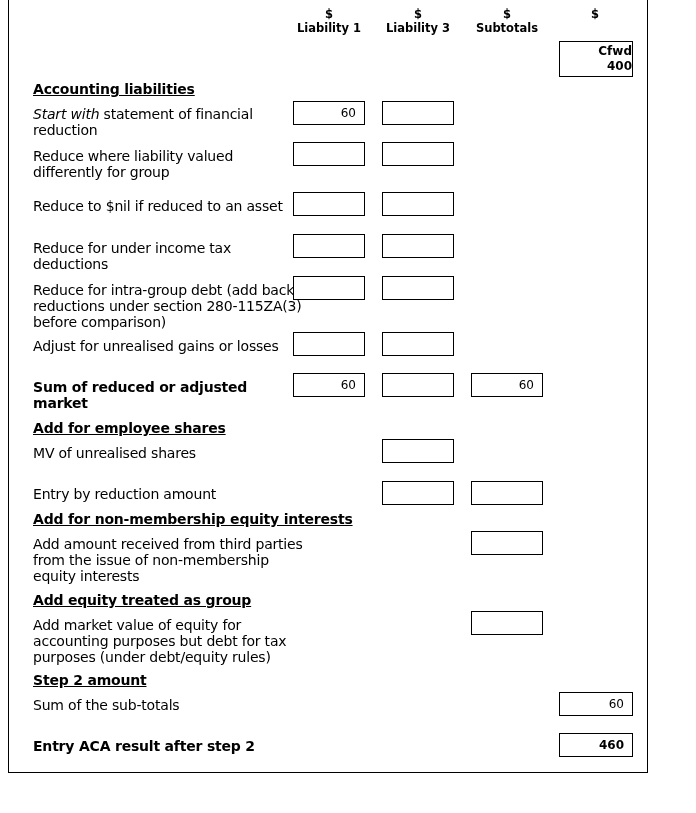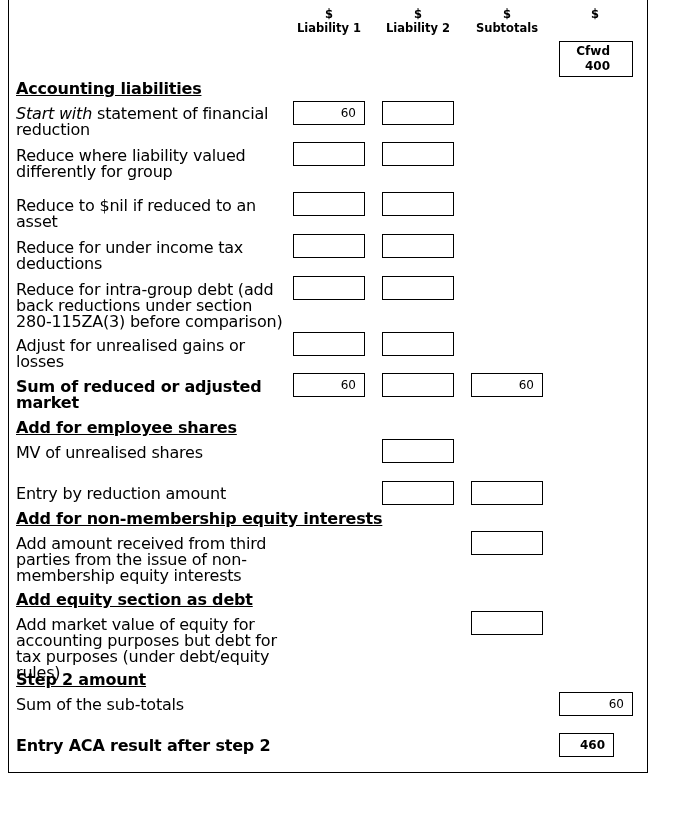--- a/index.html
+++ b/index.html
@@ -1,38 +1,38 @@
 <!DOCTYPE html>
 <html><head>
 <meta charset="utf-8">
 <style>
   html, body { margin: 0; padding: 0; background: #ffffff; }
   body { width: 696px; height: 813px; position: relative; font-family: "DejaVu Sans", "Liberation Sans", sans-serif; color: #000; }
   .frame { position: absolute; left: 8px; top: -1px; width: 640px; height: 774px; border: 1px solid #000; box-sizing: border-box; }
-  .lbl { position: absolute; left: 16px; font-size: 16px; line-height: 16px; letter-spacing: -0.2px; }
+  .lbl { position: absolute; left: 33px; font-size: 14px; line-height: 16px; letter-spacing: -0.2px; }
   .lbl.wide { width: 272px; }
   .head { font-weight: bold; text-decoration: underline; }
   .bold { font-weight: bold; }
   .colhead { position: absolute; top: 7px; width: 80px; text-align: center; font-weight: bold; font-size: 11.5px; line-height: 14px; }
   .box { position: absolute; width: 72px; height: 24px; border: 1px solid #000; box-sizing: border-box; font-size: 12px; text-align: right; padding: 4px 8px 0 0; background: #fff; }
   .c1 { left: 293px; } .c2 { left: 382px; } .c3 { left: 471px; } .c4 { left: 559px; }
-  .cfwd { position: absolute; left: 559px; top: 41px; width: 74px; height: 36px; border: 1px solid #000; box-sizing: border-box; text-align: right; padding: 2px 22px 0 0; font-weight: bold; font-size: 12px; line-height: 15px; }
+  .cfwd { position: absolute; left: 559px; top: 41px; width: 74px; height: 36px; border: 1px solid #000; box-sizing: border-box; text-align: right; padding: 2px 0 0 0; font-weight: bold; font-size: 12px; line-height: 15px; }
 </style>
 </head>
 <body>
 
 <div class="frame"></div>
 
 <div class="colhead" style="left:289px">
   <div>$</div>
   <div>Liability 1</div>
 </div>
 <div class="colhead" style="left:378px">
   <div>$</div>
-  <div>Liability 2</div>
+  <div>Liability 3</div>
 </div>
 <div class="colhead" style="left:467px">
   <div>$</div>
   <div>Subtotals</div>
 </div>
 <div class="colhead" style="left:555px">
   <div>$</div>
 </div>
 
 <div class="cfwd">
@@ -76,22 +76,22 @@
 <div class="box c2" style="top:439px"></div>
 
 <div class="lbl wide" style="top:486px">Entry by reduction amount</div>
 <div class="box c2" style="top:481px"></div>
 <div class="box c3" style="top:481px"></div>
 
 <div class="lbl head" style="top:511px">Add for non-membership equity interests</div>
 <div class="lbl wide" style="top:536px">Add amount received from third parties from the issue of non-membership equity interests</div>
 <div class="box c3" style="top:531px"></div>
 
-<div class="lbl head" style="top:592px">Add equity section as debt</div>
+<div class="lbl head" style="top:592px">Add equity treated as group</div>
 <div class="lbl wide" style="top:617px">Add market value of equity for accounting purposes but debt for tax purposes (under debt/equity rules)</div>
 <div class="box c3" style="top:611px"></div>
 
 <div class="lbl head" style="top:672px">Step 2 amount</div>
 <div class="lbl wide" style="top:697px">Sum of the sub-totals</div>
 <div class="box c4" style="top:692px; width:74px">60</div>
 
 <div class="lbl wide bold" style="top:738px">Entry ACA result after step 2</div>
-<div class="box c4 bold" style="top:733px; width:55px">460</div>
+<div class="box c4 bold" style="top:733px; width:74px">460</div>
 
 </body></html>

